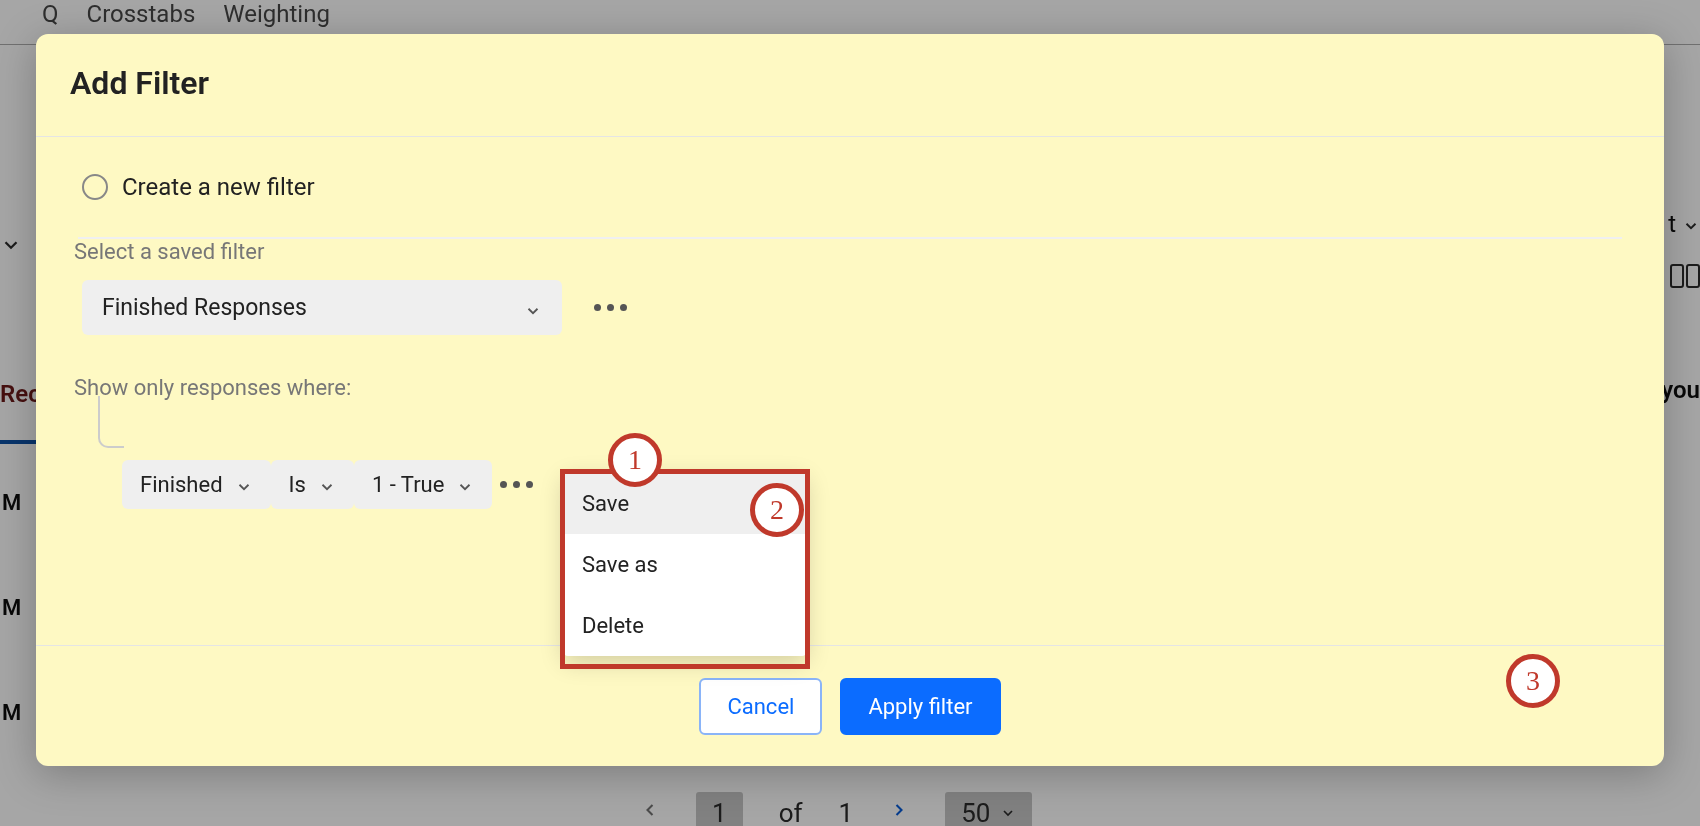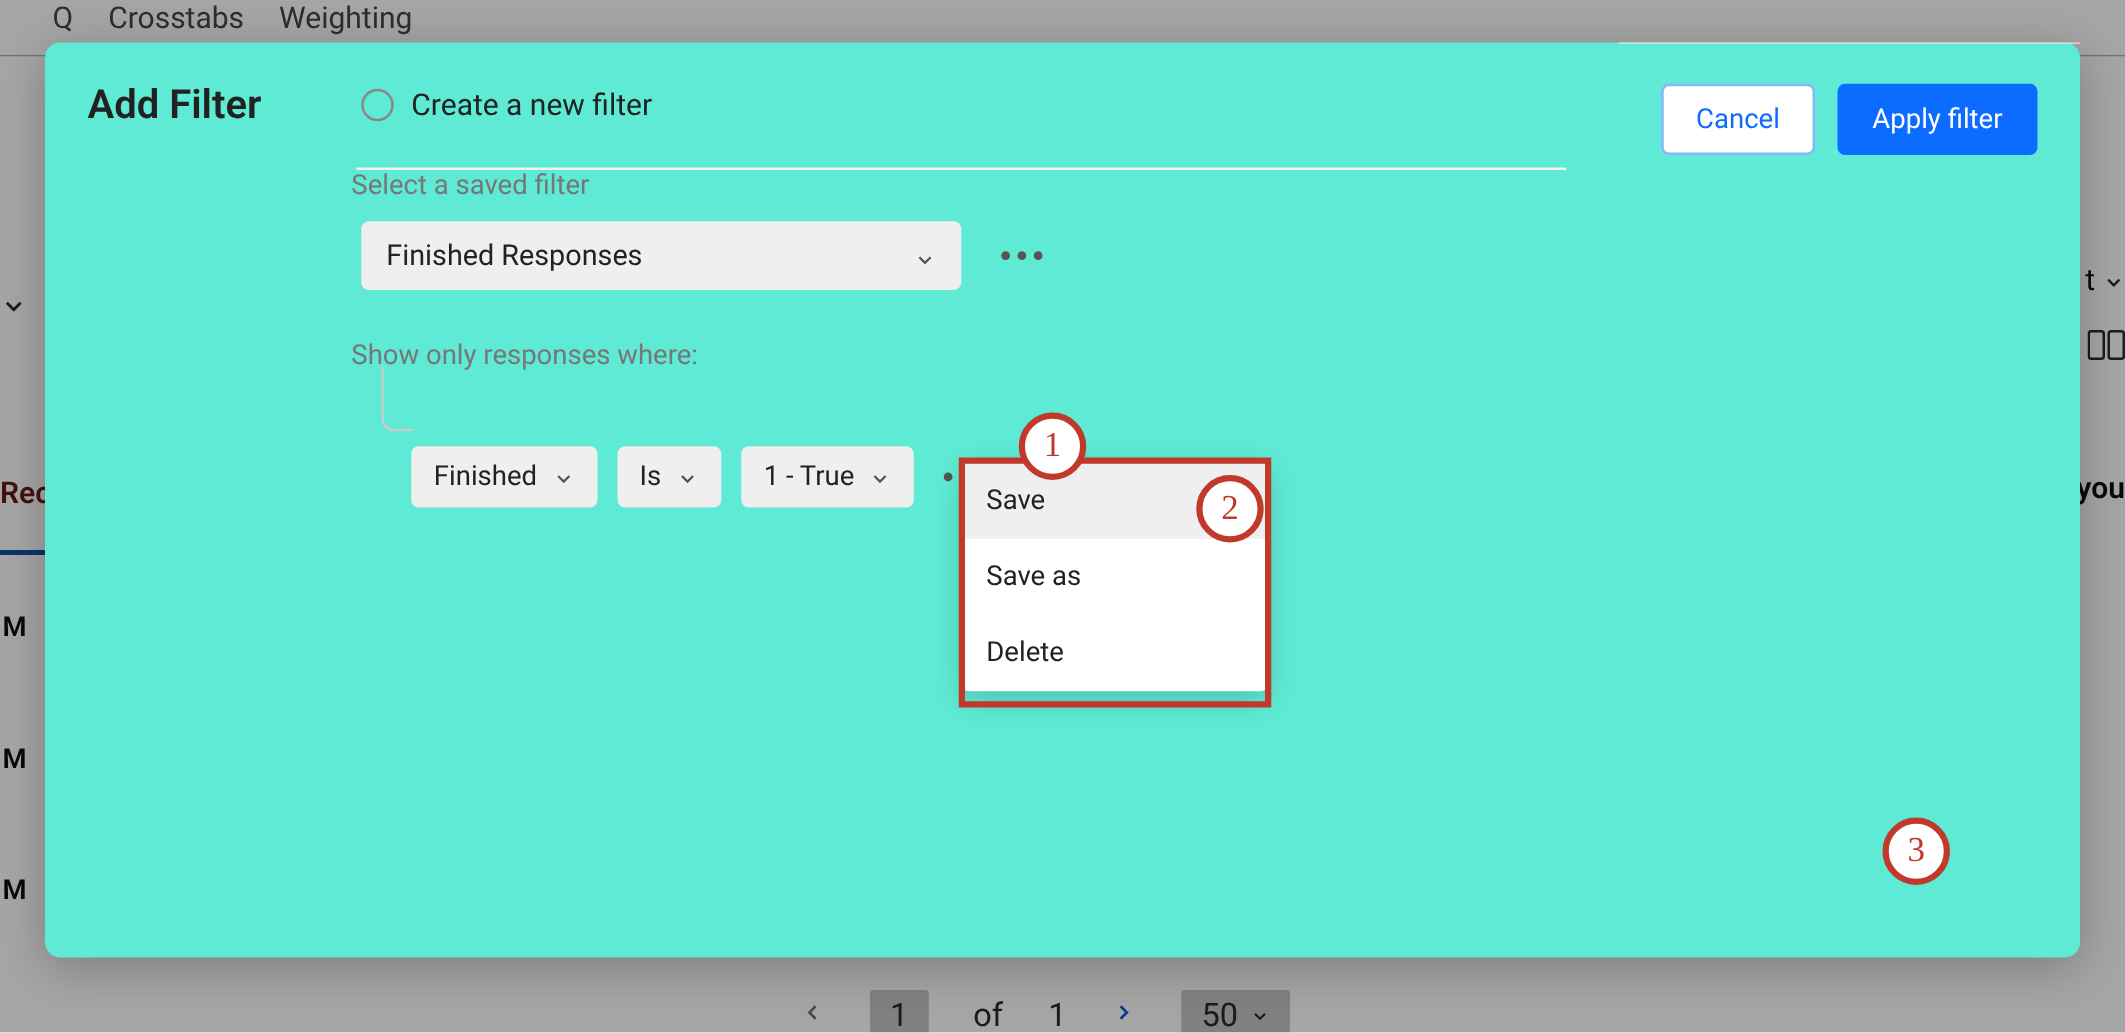--- a/index.html
+++ b/index.html
@@ -10,51 +10,51 @@
   .bg-hr { position:absolute; left:0; right:0; top:44px; height:0; border-top:1px solid #ccc; }
   .bg-leftcol { position:absolute; left:0; top:120px; width:38px; display:flex; flex-direction:column; gap:80px; }
   .bg-leftcol div { font-size:22px; font-weight:600; color:#111; padding-left:2px; }
   .bg-rec { position:absolute; left:0; top:380px; font-size:24px; font-weight:600; color:#7f1d1d; }
   .bg-active-line { position:absolute; left:0; top:440px; width:200px; height:4px; background:#1061c4; }
   .bg-right-t { position:absolute; right:0; top:210px; color:#111; font-size:24px; }
   .bg-right-you { position:absolute; right:0; top:376px; color:#111; font-size:24px; font-weight:600; }
   .bg-pagination { position:absolute; left:640px; right:0; bottom:-8px; display:flex; align-items:center; gap:36px; font-size:26px; color:#333; }
   .bg-pagination .box { background:#eaeaea; padding:6px 16px; border-radius:3px; display:flex; align-items:center; gap:10px;}
   .overlay { position:absolute; inset:0; background:rgba(0,0,0,0.35); }
-  .modal { position:absolute; left:36px; top:34px; right:36px; bottom:60px; background:#5eead4; border-radius:12px; box-shadow: 0 8px 40px rgba(0,0,0,0.25); display:flex; flex-direction:row; }
+  .modal { position:absolute; left:36px; top:34px; right:36px; bottom:60px; background:#fef9c3; border-radius:12px; box-shadow: 0 8px 40px rgba(0,0,0,0.25); display:flex; flex-direction:column; }
   .modal-title { font-size:32px; font-weight:600; color:#222; padding:30px 34px 34px; }
   .modal-divider { height:1px; background:#e5e5e5; }
   .modal-body { flex:1 1 auto; padding: 36px 34px 0; position:relative; }
   .radio-row { display:flex; align-items:center; gap:62px; padding-left:12px; }
   .radio-opt { display:flex; align-items:center; gap:14px; font-size:24px; color:#222; cursor:pointer; }
   .radio-circle { width:26px; height:26px; border:2px solid #888; border-radius:50%; position:relative; box-sizing:border-box; }
   .radio-opt.selected .radio-circle { border-color:#0b6cff; }
   .radio-opt.selected .radio-circle::after { content:""; position:absolute; left:50%; top:50%; width:14px; height:14px; background:#0b6cff; border-radius:50%; transform:translate(-50%,-50%); }
   .body-hr { height:2px; background:#f0f0f0; margin: 36px 8px 0; }
   .section-label { font-size:22px; color:#777; padding-left:4px; }
   .select-row { display:flex; align-items:center; gap:24px; margin-top:16px;padding-left:12px; }
   .select { display:flex; align-items:center; justify-content:space-between; background:#efefef; border-radius:6px; padding:14px 20px; font-size:23px; color:#222; min-width:440px; cursor:pointer; }
   .chev { width:18px; height:18px; display:inline-block; }
   .chev svg { width:18px; height:18px; stroke:#555; stroke-width:2.4; fill:none; }
   .dots { display:flex; gap:6px; cursor:pointer; padding:8px; }
   .dots span { width:7px; height:7px; background:#555; border-radius:50%; display:block; }
   .show-label { font-size:22px; color:#777; margin-top:40px; padding-left:4px; }
   .cond-row { display:flex; align-items:center; gap:20px; margin-top:18px; }
   .cond-connector { width:24px; height:50px; border-left:2px solid #ccc; border-bottom:2px solid #ccc; border-bottom-left-radius:10px; margin-left:28px; margin-top:-4px; }
   .chip { display:flex; align-items:center; gap:12px; background:#efefef; border-radius:6px; padding:12px 18px; font-size:22px; color:#222; cursor:pointer; }
-  .chips-row { display:flex; align-items:center; gap:16px; margin-top:12px; margin-left:52px; }
+  .chips-row { display:flex; align-items:center; margin-top:12px; margin-left:52px; }
   .menu { position:absolute; left:528px; top:336px; width:242px; background:#fff; box-shadow: 0 6px 24px rgba(0,0,0,0.18); border-radius:4px; overflow:hidden; }
   .menu-item { padding:18px 18px; font-size:22px; color:#222; cursor:pointer; }
   .menu-item.hover { background:#efefef; }
   .menu-border { position:absolute; left:524px; top:332px; width:250px; height:200px; border:5px solid #c0392b; box-sizing:border-box; pointer-events:none; }
   .callout { position:absolute; width:54px; height:54px; border:5px solid #c0392b; border-radius:50%; box-sizing:border-box; display:flex; align-items:center; justify-content:center; font-size:28px; color:#c0392b; font-family: Georgia, serif; background:#fff; pointer-events:none; }
   .callout.c1 { left:572px; top:296px; }
   .callout.c2 { left:714px; top:346px; }
   .callout.c3 { left:1470px; top:620px; }
-  .modal-footer { height:120px; border-top:1px solid #e5e5e5; display:flex; align-items:center; justify-content:flex-end; gap:18px; padding:0 34px; }
+  .modal-footer { height:120px; border-top:1px solid #e5e5e5; display:flex; align-items:center; justify-content:center; gap:18px; padding:0 34px; }
   .btn { font-size:22px; padding:14px 26px; border-radius:6px; cursor:pointer; }
   .btn-secondary { background:#fff; color:#0b6cff; border:2px solid #8ab4f8; }
   .btn-primary { background:#0b6cff; color:#fff; border:2px solid #0b6cff; }
   .bg-caret { position:absolute; left:0px; top:234px; }
   .bg-cols-icon { position:absolute; right:0px; top:264px; }
 </style>
 </head>
 <body>
 
 <div class="viewport">

